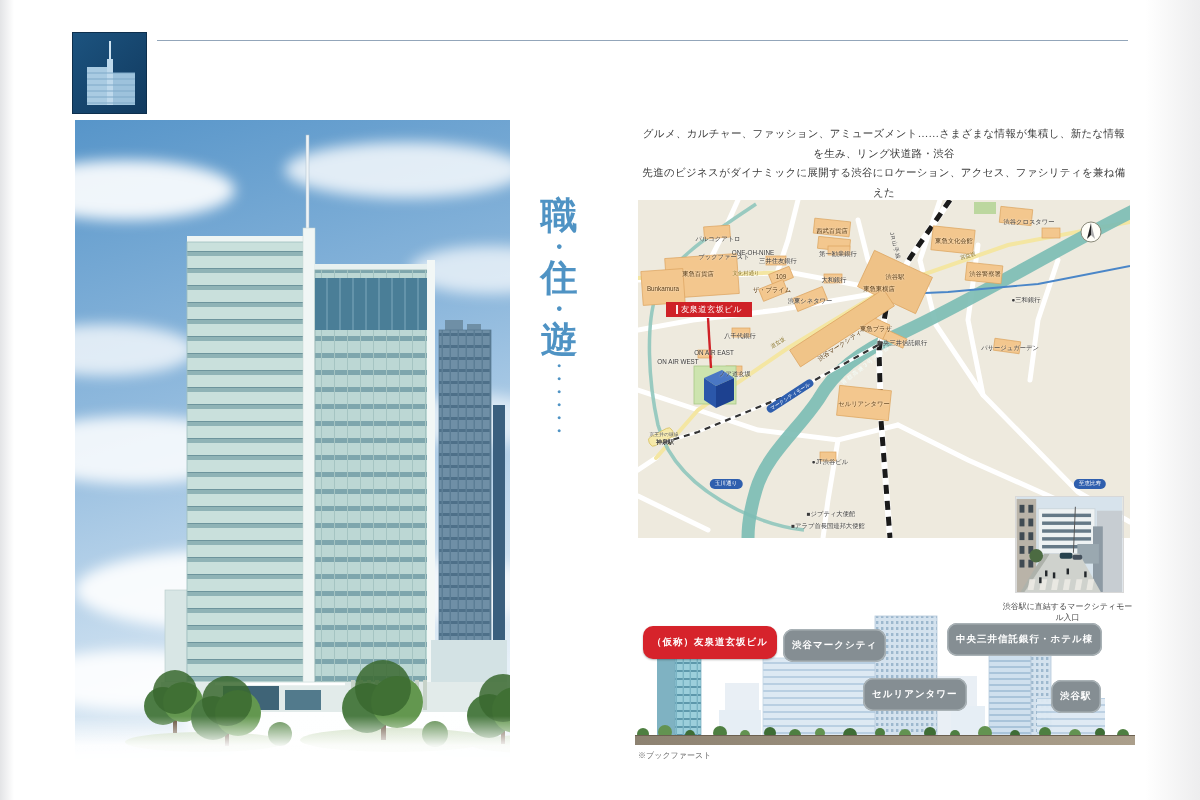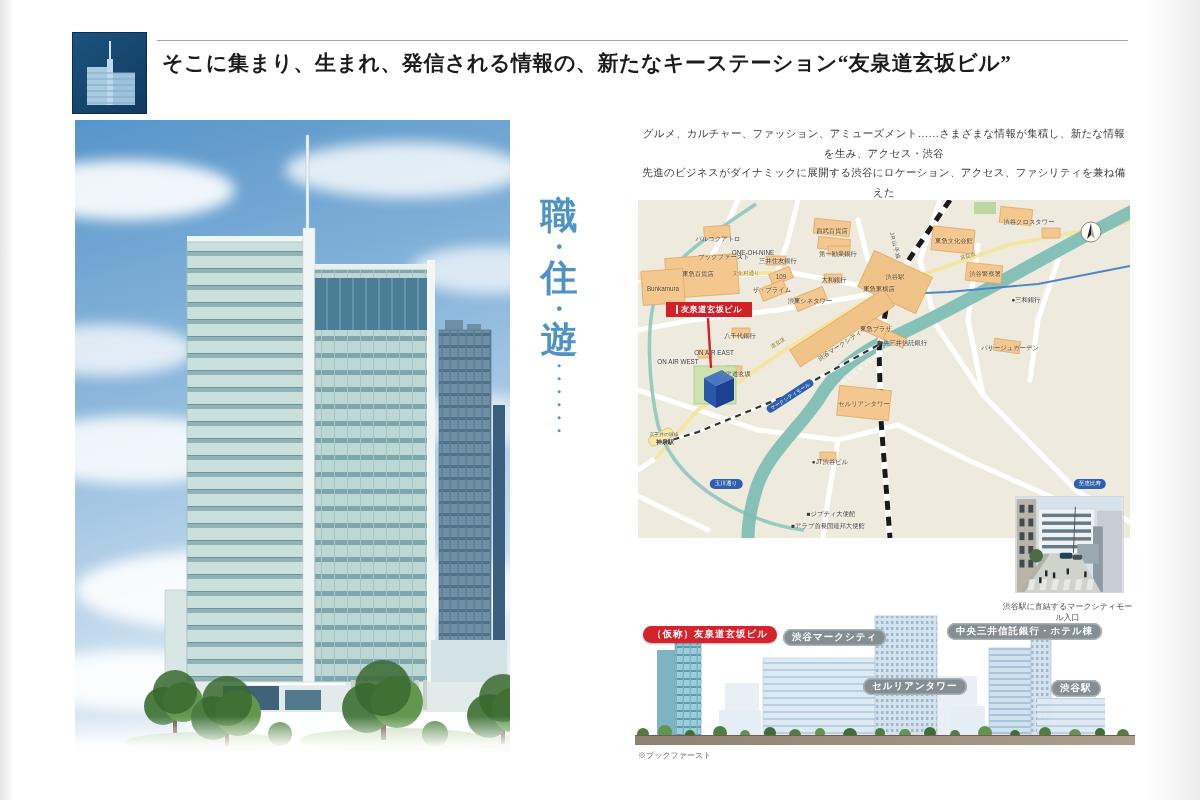--- a/index.html
+++ b/index.html
@@ -37,35 +37,35 @@
   .ml.bld{color:#5a3a10;}
   .ml.sta{font-weight:bold;color:#333;font-size:6px;}
   .ml.tiny{font-size:4.8px;color:#555;}
   .ml.rail{font-size:5.5px;color:#444;letter-spacing:1px;}
   .ml.hwy{font-size:5.5px;color:#f4fffb;letter-spacing:1.5px;text-shadow:none;}
   .ml.road-t{font-size:5.4px;color:#8a7428;}
   .ml.pill,.ml.pill-s{background:#2f5fae;color:#fff;font-size:5.6px;padding:1px 5px;
       border-radius:6px;text-shadow:none;}
   .ml.pill-s{font-size:5px;padding:1px 4px;}
   .subject-flag{position:absolute;left:28px;top:102px;width:86px;height:15px;background:#cf2127;
-      color:#fff;font-family:"Liberation Sans",sans-serif;font-size:8.2px;font-weight:bold;
+      color:#fff;font-family:"Liberation Sans",sans-serif;font-size:8.2px;font-weight:normal;
       display:flex;align-items:center;justify-content:center;letter-spacing:0.5px;}
   .subject-flag::before{content:"";width:2px;height:9px;background:#fff;margin-right:3px;opacity:.9;}
   
   .map-cap{position:absolute;left:648px;top:541px;width:330px;
            font-family:"Liberation Sans",sans-serif;font-size:8.2px;line-height:12.5px;color:#5a5a5a;}
   .map-cap .lead{color:#2f5fae;font-weight:bold;}
   .photo{position:absolute;left:1016px;top:497px;width:107px;height:95px;
          box-shadow:0 0 0 1px #d8d8d8;}
   .photo-cap{position:absolute;left:1000px;top:601px;width:135px;text-align:center;
              font-family:"Liberation Sans",sans-serif;font-size:8px;color:#4a4a4a;}
   
   .skyline{position:absolute;left:635px;top:608px;width:500px;height:148px;}
   .sk-pill{position:absolute;border-radius:10px;color:#fff;font-size:9.5px;font-weight:bold;
-           padding:2px 9px;white-space:nowrap;font-family:"Liberation Sans",sans-serif;letter-spacing:1px;}
+           padding:10px 9px;white-space:nowrap;font-family:"Liberation Sans",sans-serif;letter-spacing:1px;}
   .sk-pill.red{background:#d6232b;box-shadow:0 1px 2px rgba(0,0,0,.3);}
   .sk-pill.gray{background:#858e93;box-shadow:inset 0 0 0 1.5px #a9b2b6;}
   .sk-note{position:absolute;left:638px;top:750px;font-family:"Liberation Sans",sans-serif;
            font-size:8px;color:#6a6a6a;}
 </style>
 <title>YUSEN DOGENZAKA BUILDING</title></head>
 <body>
 
 <div class="page">
   <div class="edge-l"></div>
@@ -82,21 +82,20 @@
         <line x1="14" y1="40" x2="62" y2="40"></line>
           <line x1="14" y1="46" x2="62" y2="46"></line>
         <line x1="14" y1="52" x2="62" y2="52"></line>
           <line x1="14" y1="58" x2="62" y2="58"></line>
         <line x1="14" y1="64" x2="62" y2="64"></line>
           <line x1="14" y1="70" x2="62" y2="70"></line>
       </g>
     </svg>
   </div>
   <div class="headline">
-    <div>そこに集まり、生まれ、発信される情報の、新たなキーステーション“友泉道玄坂ビル”</div>
   </div>
 
   <div class="art">
     <svg width="435" height="645" viewBox="0 0 435 645">
       <defs>
         <linearGradient id="sky" x1="0" y1="0" x2="0.2" y2="1">
           <stop offset="0" stop-color="#5795c9"></stop>
             <stop offset="0.45" stop-color="#8fb9dd"></stop>
           <stop offset="1" stop-color="#e6f0f8"></stop>
         </linearGradient>
@@ -221,21 +220,21 @@
       <span class="ch">遊</span>
       <span class="d">・</span>
       <span class="d">・</span>
       <span class="d">・</span>
       <span class="d">・</span>
       <span class="d">・</span>
       <span class="d">・</span>
     </div>
 
   <div class="intro" id="intro">
-      <div>グルメ、カルチャー、ファッション、アミューズメント……さまざまな情報が集積し、新たな情報を生み、アクセス・渋谷</div>
+      <div>グルメ、カルチャー、ファッション、アミューズメント……さまざまな情報が集積し、新たな情報を生み、リング状道路・渋谷</div>
       <div>先進のビジネスがダイナミックに展開する渋谷にロケーション、アクセス、ファシリティを兼ね備えた</div>
       <div>ビジネス拠点———“友泉道玄坂ビル”　2002年10月誕生!!</div>
     </div>
 
   <div class="map">
     <svg width="492" height="338" viewBox="0 0 492 338">
       <rect width="492" height="338" fill="#eeeade"></rect>
       <g stroke="#ffffff" stroke-width="5" fill="none" stroke-linecap="round">
         <path d="M0,80 L150,72 L246,90"></path>
         <path d="M100,0 L82,40 L62,80"></path>

